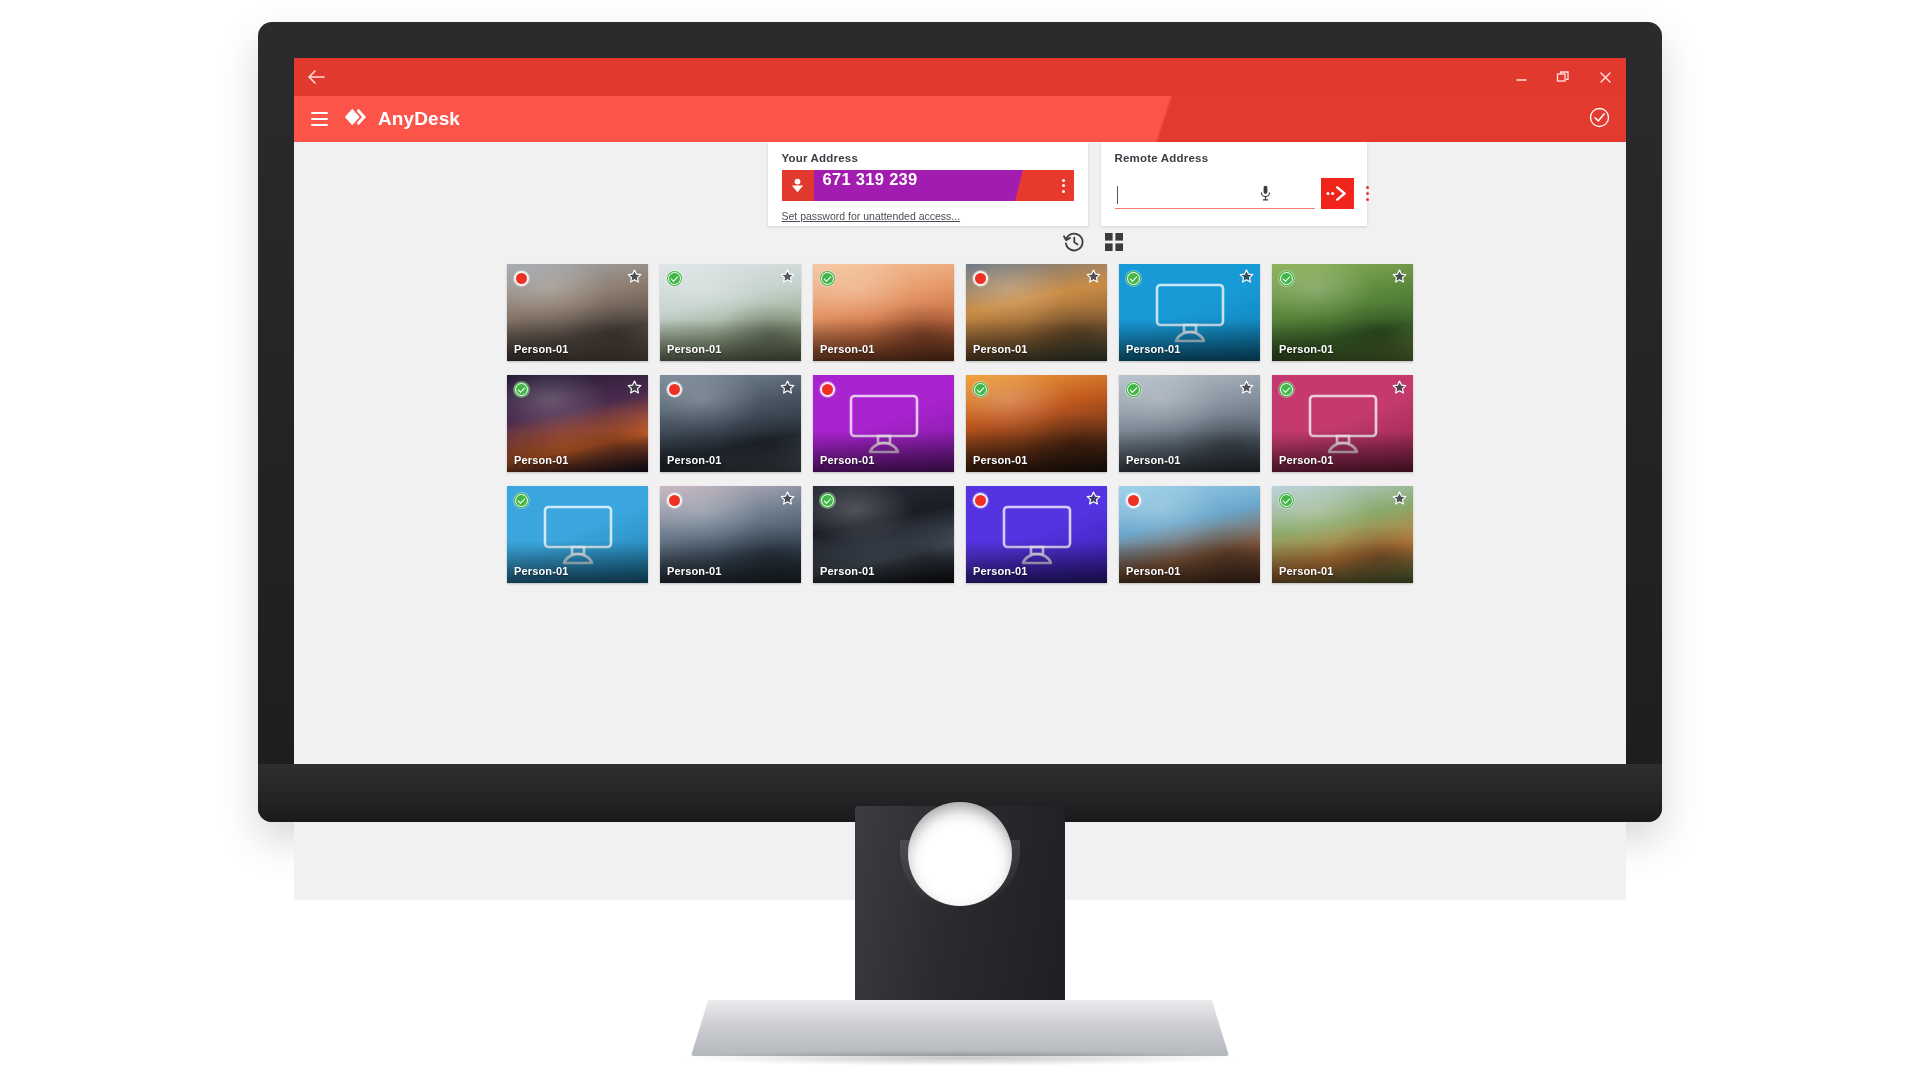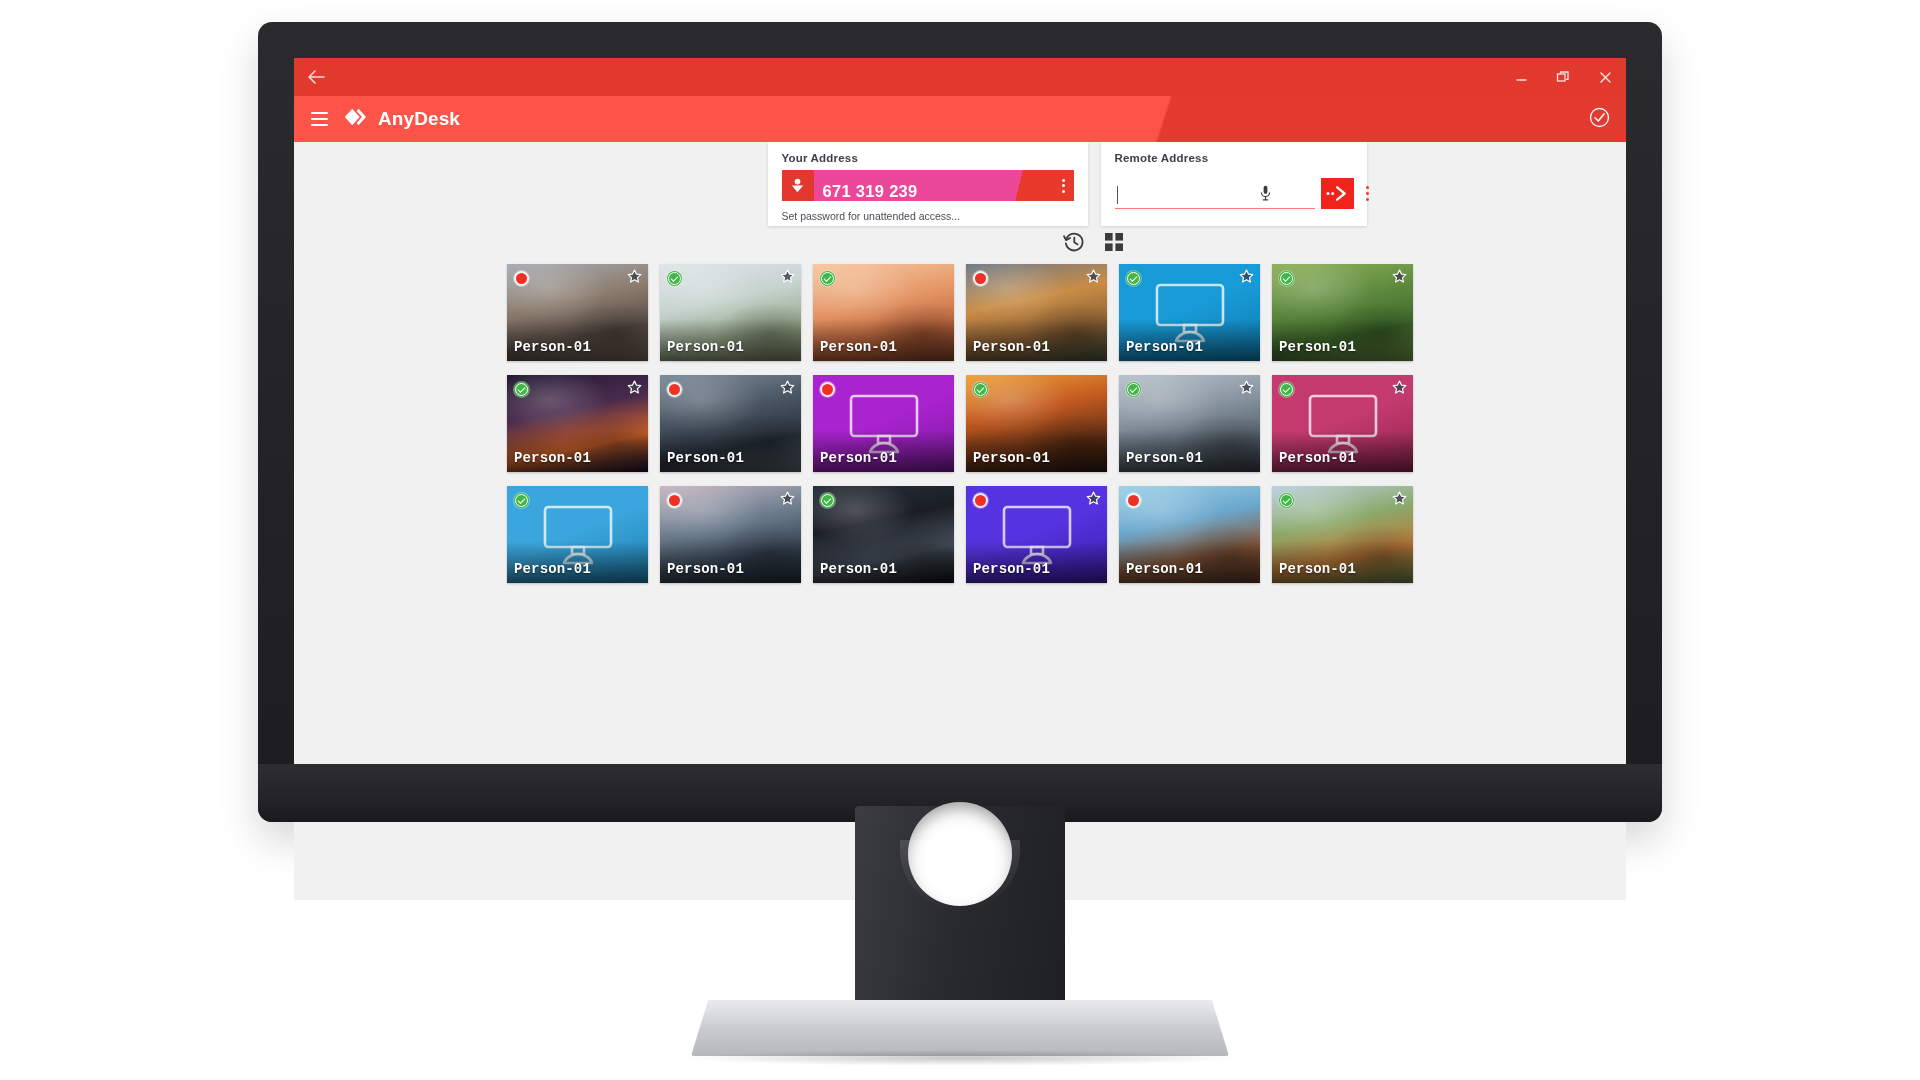--- a/index.html
+++ b/index.html
@@ -111,35 +111,36 @@
     font-size:11.5px;font-weight:bold;color:#3b4046;margin-bottom:6px;
     letter-spacing:.2px;
   }
 
   #your-address-card{width:320px;height:84px;}
   .addr-field{display:flex;align-items:stretch;height:31px;}
   .addr-icon{
     width:32px;background:#e2392f;display:flex;align-items:center;justify-content:center;
   }
   .addr-value-box{
-    flex:1;background:#ec4899;position:relative;display:flex;align-items:flex-end;
+    flex:1;background:#a21caf;position:relative;display:flex;align-items:flex-start;
     padding-left:9px;overflow:hidden;
   }
   .addr-value-box::after{
     content:"";position:absolute;right:0;top:0;height:100%;width:72px;
     background:linear-gradient(104deg,rgba(0,0,0,0) 0,rgba(0,0,0,0) 26%,#e8392d 26.5%,#e8392d 100%);
   }
   .addr-value{color:#fff;font-size:16.5px;font-weight:bold;letter-spacing:.3px;z-index:2;}
   .kebab{
     position:absolute;right:9px;top:50%;transform:translateY(-50%);z-index:3;
     display:flex;flex-direction:column;gap:2.5px;align-items:center;
   }
   .kebab b{display:block;width:3px;height:3px;border-radius:50%;background:#fff;}
   .set-pass{
     display:inline-block;margin-top:9px;font-size:10.5px;color:#4a4f55;
+    text-decoration:underline;
   }
 
   #remote-address-card{width:266px;height:84px;margin-left:13px;position:relative;}
   .remote-input-row{display:flex;align-items:flex-end;gap:6px;margin-top:14px;}
   .remote-input{
     flex:1;position:relative;height:26px;border:0;border-bottom:1.6px solid #fa7b72;
     background:transparent;outline:none;font-size:13px;color:#333;padding:0 22px 0 2px;
     box-sizing:border-box;font-family:inherit;
   }
   .caret{
@@ -172,22 +173,22 @@
   .tile{
     position:relative;width:141px;height:97px;overflow:hidden;
     box-shadow:0 1px 2px rgba(0,0,0,.22);
   }
   .tile .thumb{position:absolute;inset:0;}
   .tile .scrim{
     position:absolute;left:0;right:0;bottom:0;height:42px;
     background:linear-gradient(180deg,rgba(0,0,0,0),rgba(0,0,0,.62));
   }
   .tile .name{
-    position:absolute;left:7px;bottom:6px;color:#fff;font-size:14px;
-    font-weight:bold;letter-spacing:.15px;text-shadow:0 1px 2px rgba(0,0,0,.6);font-family:Liberation Mono, monospace;
+    position:absolute;left:7px;bottom:6px;color:#fff;font-size:11px;
+    font-weight:bold;letter-spacing:.15px;text-shadow:0 1px 2px rgba(0,0,0,.6);
   }
   .status-dot{
     position:absolute;left:7px;top:7px;width:15px;height:15px;border-radius:50%;
     background:rgba(255,255,255,.9);display:flex;align-items:center;justify-content:center;
     box-shadow:0 0 0 1px rgba(255,255,255,.35);
   }
   .status-dot.offline::after{
     content:"";width:11px;height:11px;border-radius:50%;background:#ee3124;
   }
   .status-dot.online{background:#43b649;}

